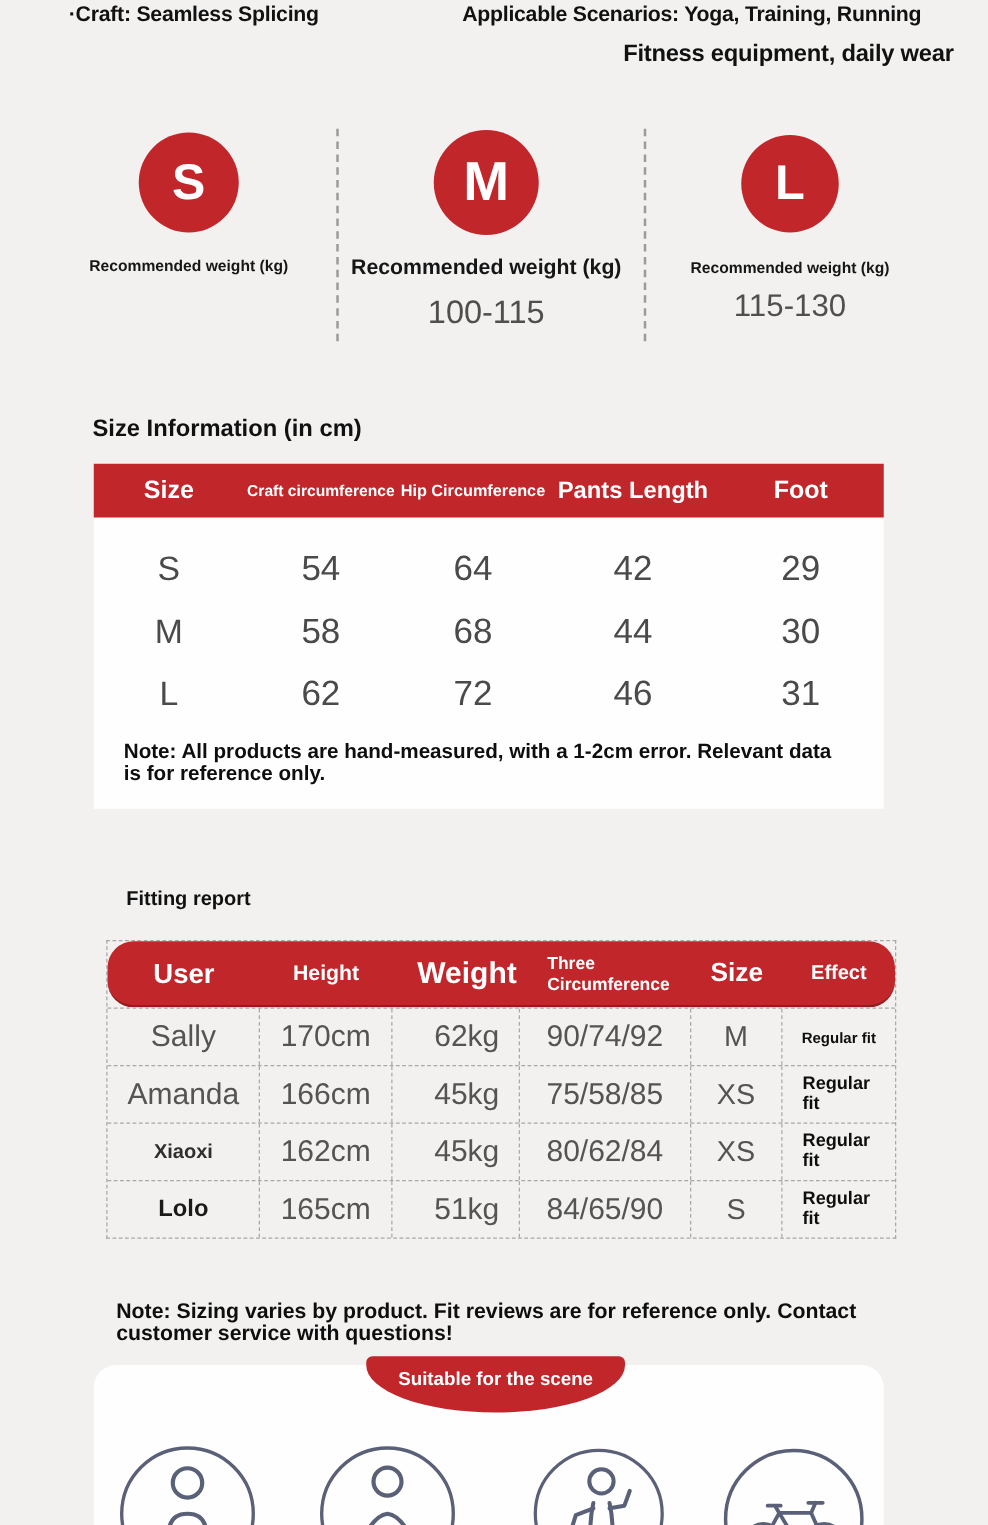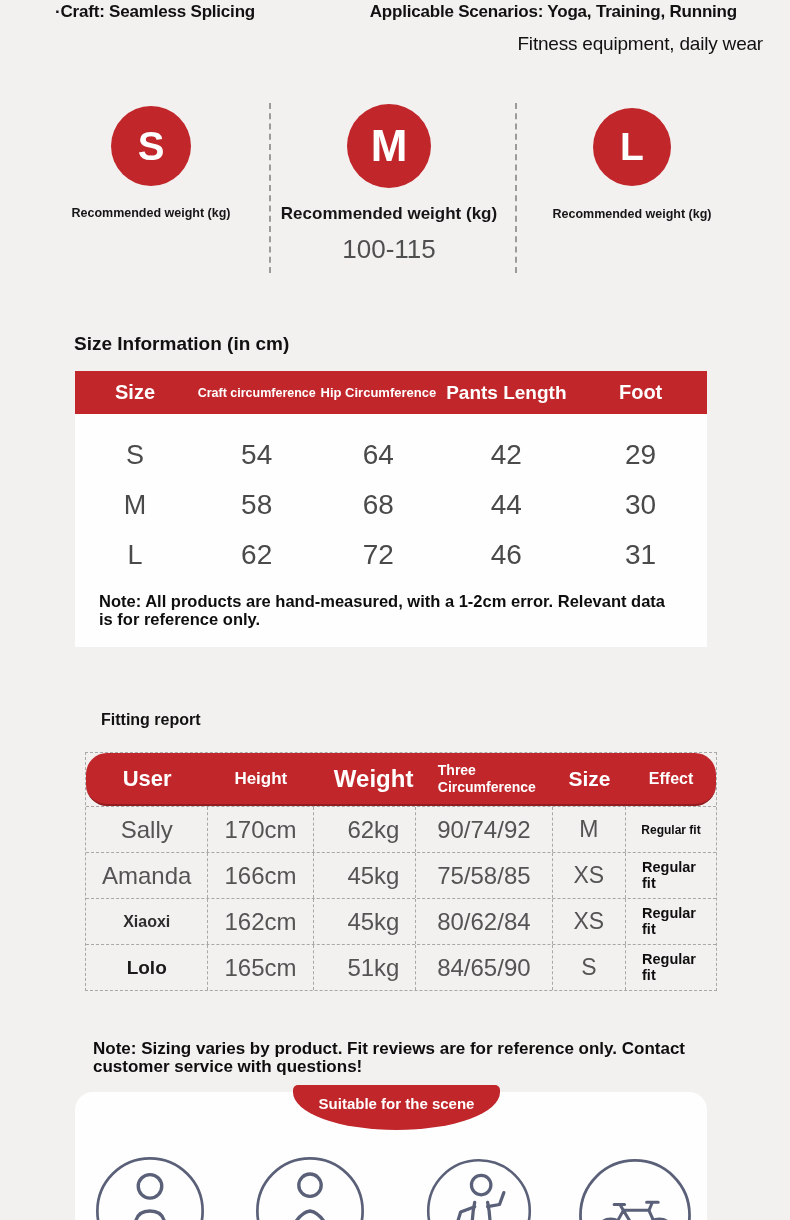--- a/index.html
+++ b/index.html
@@ -7,21 +7,21 @@
   body {
     font-family:"Liberation Sans", sans-serif;
     background:#f2f1f0;
     color:#111;
   }
   .page { position:relative; width:790px; height:1220px; overflow:hidden; background:#f2f1f0; }
 
   
   .craft { position:absolute; left:55px; top:2px; font-size:17px; font-weight:700; letter-spacing:-0.2px; }
   .scen1 { position:absolute; right:53px; top:2px; font-size:17px; font-weight:700; letter-spacing:-0.2px; }
-  .scen2 { position:absolute; right:27px; top:33px; font-size:19px; font-weight:400; letter-spacing:-0.2px; }
+  .scen2 { position:absolute; right:27px; top:33px; font-size:19px; font-weight:700; letter-spacing:-0.2px; }
 
   
   .guide-col { position:absolute; width:230px; text-align:center; }
   .col-s { left:36px;  top:100px; }
   .col-m { left:274px; top:98px;  }
   .col-l { left:517px; top:102px; }
   .circle {
     margin:6px auto 0; background:#c1262b; border-radius:50%;
     color:#fff; font-weight:700; display:flex; align-items:center; justify-content:center;
   }
@@ -112,20 +112,21 @@
         <span>M</span>
       </div>
     <div class="guide-label">Recommended weight (kg)</div>
     <div class="guide-value">100-115</div>
   </div>
   <div class="guide-col col-l">
     <div class="circle">
         <span>L</span>
       </div>
     <div class="guide-label">Recommended weight (kg)</div>
+    <div class="guide-value">115-130</div>
   </div>
 
   <div class="size-title">Size Information (in cm)</div>
   <div class="size-card">
     <div class="size-head">
       <span class="sc0 sh0">Size</span>
       <span class="sc1 sh1">Craft circumference</span>
       <span class="sc2 sh2">Hip Circumference</span>
       <span class="sc3 sh3">Pants Length</span>
       <span class="sc4 sh4">Foot</span>

